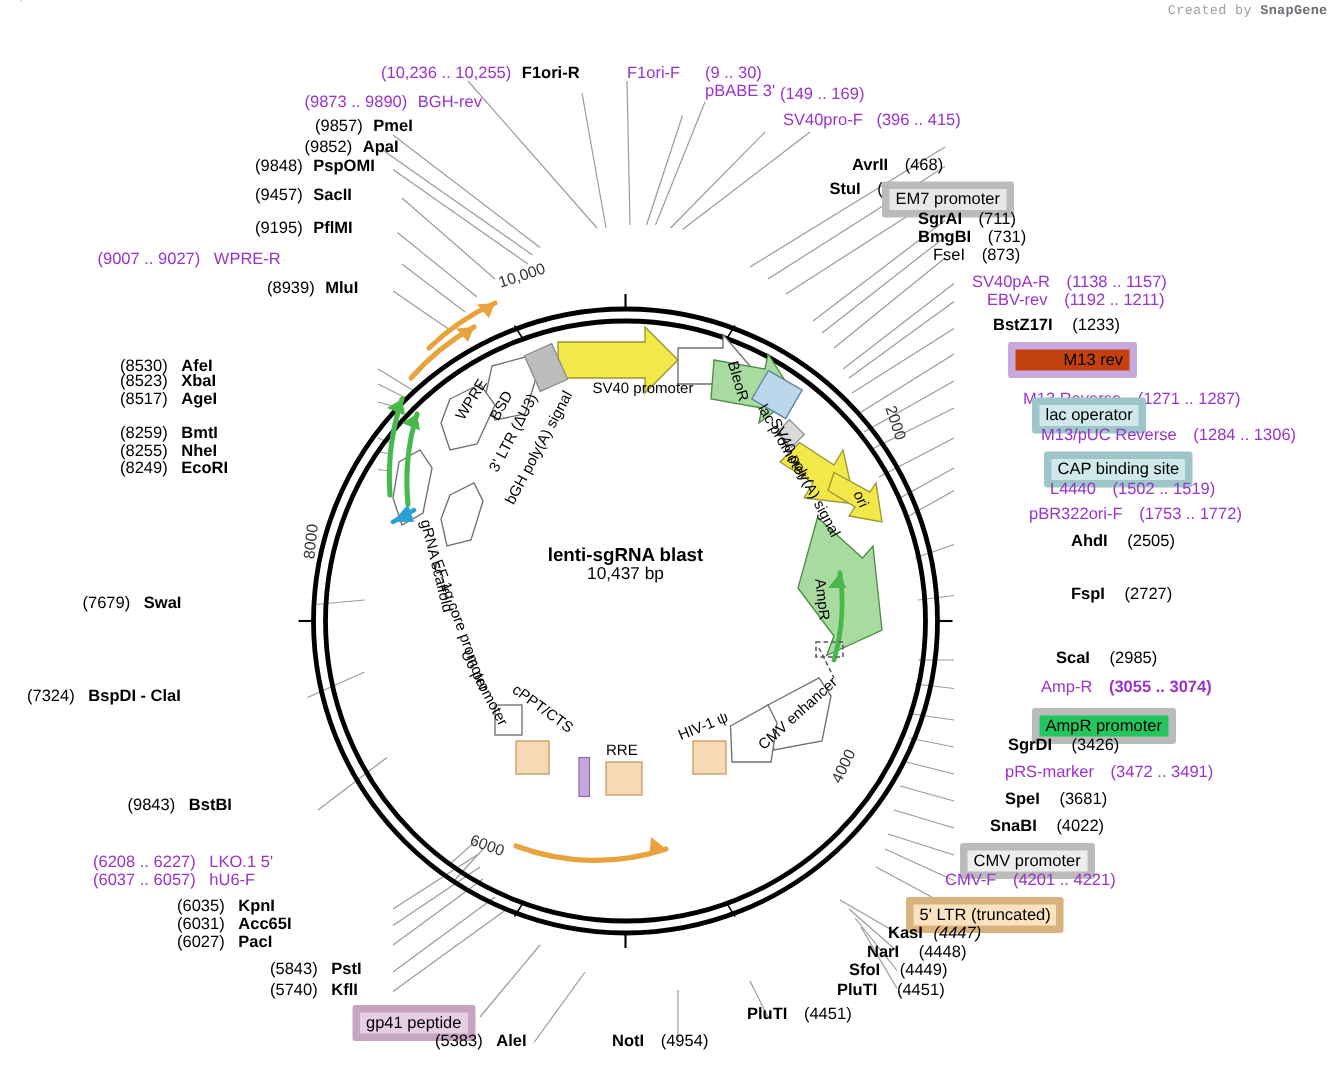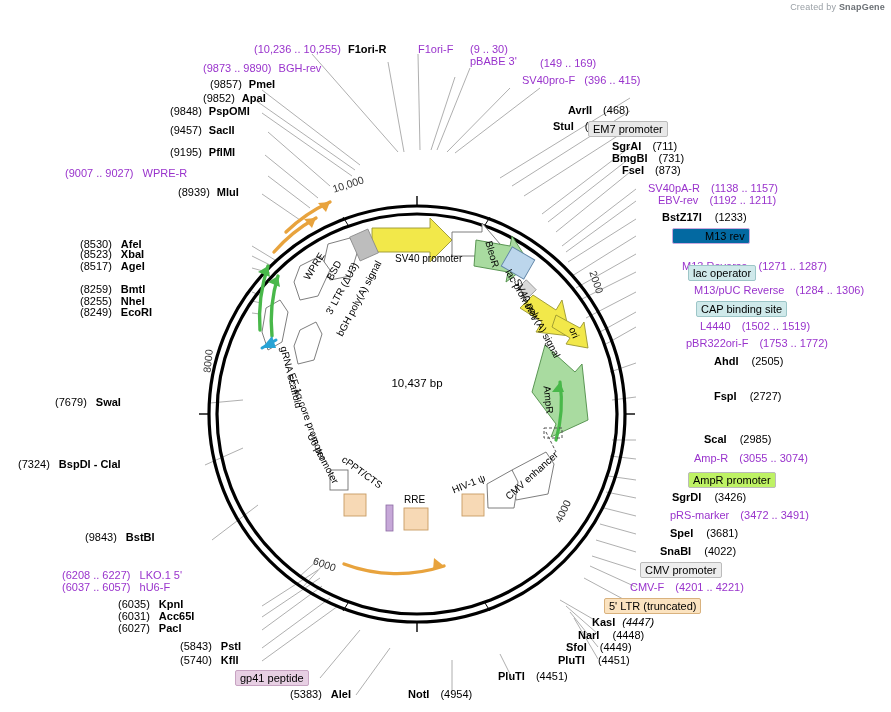--- a/index.html
+++ b/index.html
@@ -19,20 +19,21 @@
     width: 891px;
     height: 712px;
   }
   .credit {
     position: absolute;
     top: 2px;
     right: 6px;
     font-size: 9px;
     color: #9aa0a6;
     letter-spacing: .2px;
+    font-family: Liberation Mono, monospace;
   }
   .credit .brand {
     color: #6b7075;
     font-weight: bold;
   }
   svg#map {
     position: absolute;
     left: 0;
     top: 0;
   }
@@ -42,28 +43,28 @@
     white-space: nowrap;
     line-height: 12px;
   }
   .lbl.purple { color: #9933cc; }
   .pos { color: #000; font-weight: normal; }
   .pos.purple { color: #9933cc; }
   .box {
     display: inline-block;
     padding: 1px 4px;
     border-radius: 2px;
-    border: 1px solid #404040;
+    border: 5px solid #404040;
     font-size: 11px;
   }
   .box.em7 { background: #e8e8e8; color: #000; border-color: #bbb; }
-  .box.m13rev { background: #0369a1; color: #000; border-color: #c9a8dd; padding-left: 32px; }
+  .box.m13rev { background: #c2410c; color: #000; border-color: #c9a8dd; padding-left: 32px; }
   .box.lacop { background: #cfe9ea; color: #000; border-color: #9dc6c8; }
   .box.cap { background: #cfe9ea; color: #000; border-color: #9dc6c8; }
-  .box.amprp { background: #bef264; color: #000; border-color: #bbb; }
+  .box.amprp { background: #22c55e; color: #000; border-color: #bbb; }
   .box.cmvp { background: #ededed; color: #000; border-color: #bbb; }
   .box.ltr5 { background: #fbe3c0; color: #000; border-color: #d9b27e; }
   .box.gp41 { background: #e7cfe3; color: #000; border-color: #c7a3c2; }
   .center-title {
     position: absolute;
     text-align: center;
     font-weight: bold;
     font-size: 12.5px;
     color: #000;
   }
@@ -264,20 +265,21 @@
       <text transform="translate(534,478) rotate(-42)" text-anchor="middle" font-size="10">CMV enhancer</text>
       <text transform="translate(470,487) rotate(-22)" text-anchor="middle" font-size="10">HIV-1 ψ</text>
       <text x="404" y="503" font-size="10">RRE</text>
       <text transform="translate(360,475) rotate(36)" text-anchor="middle" font-size="10">cPPT/CTS</text>
       <text transform="translate(320,460) rotate(62)" text-anchor="middle" font-size="10">U6 promoter</text>
       <text transform="translate(304,418) rotate(70)" text-anchor="middle" font-size="10">EF-1α core promoter</text>
       <text transform="translate(288,378) rotate(76)" text-anchor="middle" font-size="10">gRNA scaffold</text>
     </g>
   </svg>
 
+  <div class="center-title" style="left:317px; top:363px; width:200px;">lenti-sgRNA blast</div>
   <div class="center-sub" style="left:317px; top:377px; width:200px;">10,437 bp</div>
 
   <div class="tick-num" style="left:332px; top:178px; transform:rotate(-18deg);">10,000</div>
   <div class="tick-num" style="left:585px; top:276px; transform:rotate(72deg);">2000</div>
   <div class="tick-num" style="left:196px; top:355px; transform:rotate(-84deg);">8000</div>
   <div class="tick-num" style="left:551px; top:505px; transform:rotate(-64deg);">4000</div>
   <div class="tick-num" style="left:313px; top:558px; transform:rotate(20deg);">6000</div>
 
   <div class="lbl purple" style="left:254px; top:43px;">
     <span class="pos purple">(10,236 .. 10,255)</span>
@@ -289,21 +291,21 @@
   <div class="lbl purple" style="left:470px; top:43px;">
     <span>(9 .. 30)</span>
   </div>
   <div class="lbl purple" style="left:470px; top:55px;">
     <span>pBABE 3'</span>
   </div>
   <div class="lbl purple" style="left:203px; top:62px;">
     <span class="pos purple">(9873 .. 9890)</span>
     <span style="margin-left:4px;">BGH-rev</span>
   </div>
-  <div class="lbl purple" style="left:540px; top:57px;">
+  <div class="lbl purple" style="left:520px; top:57px;">
     <span>(149 .. 169)</span>
   </div>
   <div class="lbl purple" style="left:522px; top:74px;">
     <span>SV40pro-F</span>
     <span class="pos purple" style="margin-left:6px;">(396 .. 415)</span>
   </div>
 
   <div class="lbl" style="left:210px; top:78px;">
     <span class="pos">(9857)</span>
     <span class="bold" style="font-weight:bold; margin-left:4px;">PmeI</span>
@@ -426,21 +428,21 @@
   </div>
   <div class="lbl" style="left:612px; top:140px;">
     <span style="font-weight:bold;">SgrAI</span>
     <span class="pos" style="margin-left:8px;">(711)</span>
   </div>
   <div class="lbl" style="left:612px; top:152px;">
     <span style="font-weight:bold;">BmgBI</span>
     <span class="pos" style="margin-left:8px;">(731)</span>
   </div>
   <div class="lbl" style="left:622px; top:164px;">
-    <span style="font-weight:bold;">FseI</span>
+    <span style="font-weight:normal;">FseI</span>
     <span class="pos" style="margin-left:8px;">(873)</span>
   </div>
   <div class="lbl purple" style="left:648px; top:182px;">
     <span>SV40pA-R</span>
     <span class="pos purple" style="margin-left:8px;">(1138 .. 1157)</span>
   </div>
   <div class="lbl purple" style="left:658px; top:194px;">
     <span>EBV-rev</span>
     <span class="pos purple" style="margin-left:8px;">(1192 .. 1211)</span>
   </div>
@@ -480,21 +482,21 @@
   <div class="lbl" style="left:714px; top:390px;">
     <span style="font-weight:bold;">FspI</span>
     <span class="pos" style="margin-left:10px;">(2727)</span>
   </div>
   <div class="lbl" style="left:704px; top:433px;">
     <span style="font-weight:bold;">ScaI</span>
     <span class="pos" style="margin-left:10px;">(2985)</span>
   </div>
   <div class="lbl purple" style="left:694px; top:452px;">
     <span>Amp-R</span>
-    <span class="pos purple" style="margin-left:8px;">(3055 .. 3074)</span>
+    <span class="pos purple" style="margin-left:8px;font-weight:bold;">(3055 .. 3074)</span>
   </div>
   <div class="lbl" style="left:688px; top:472px;">
     <span class="box amprp">AmpR promoter</span>
   </div>
   <div class="lbl" style="left:672px; top:491px;">
     <span style="font-weight:bold;">SgrDI</span>
     <span class="pos" style="margin-left:10px;">(3426)</span>
   </div>
   <div class="lbl purple" style="left:670px; top:509px;">
     <span>pRS-marker</span>

